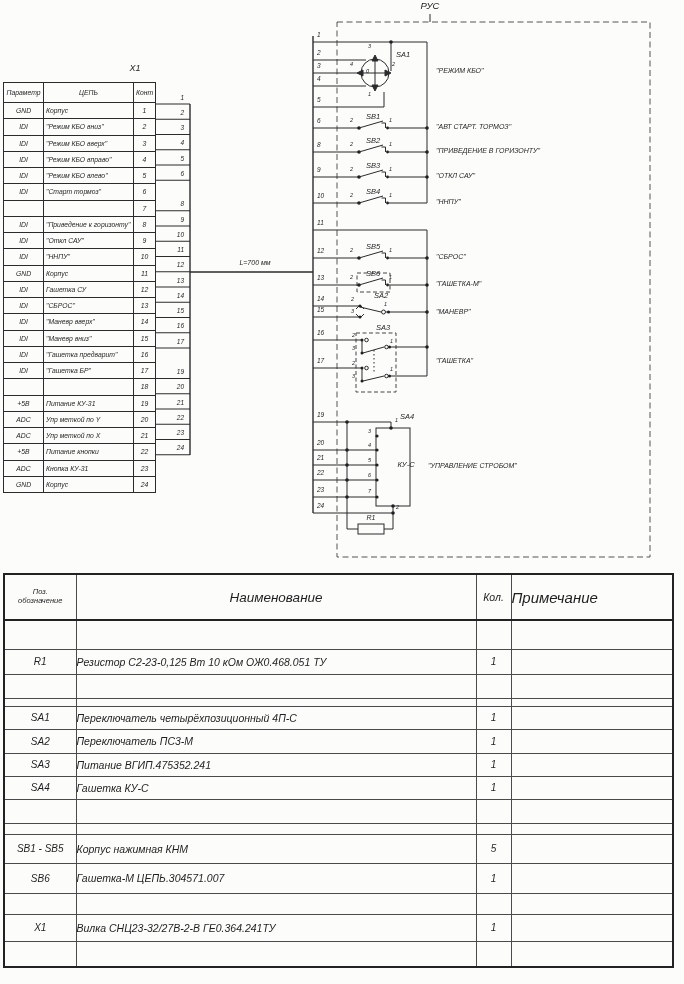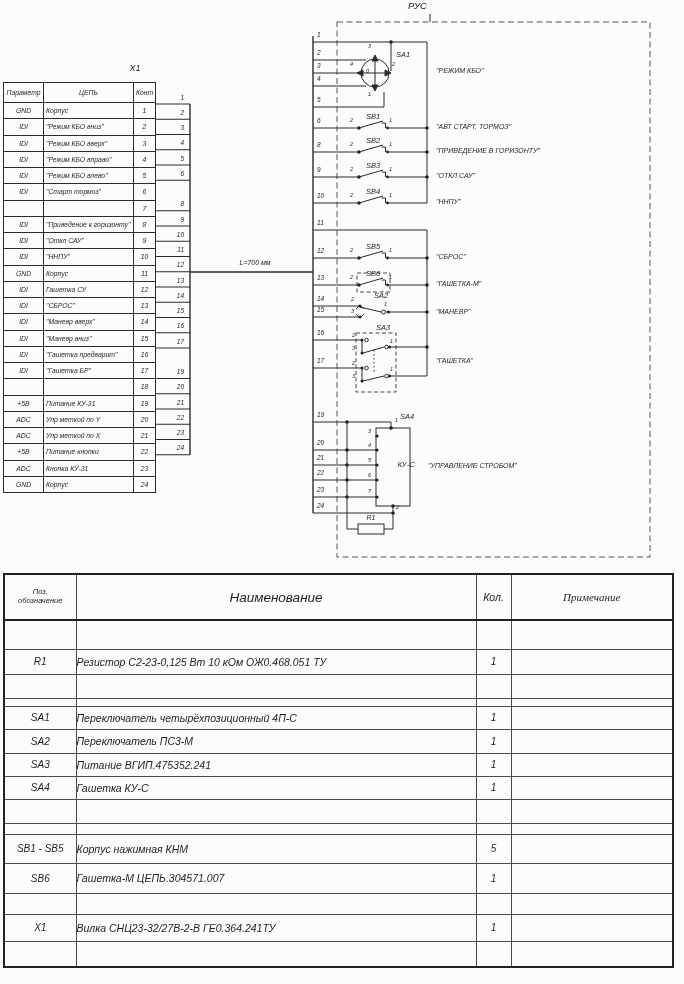--- a/index.html
+++ b/index.html
@@ -16,21 +16,21 @@
            white-space:nowrap;font-weight:normal;font-size:6.8px;}
   table.x1 th{height:19px;text-align:center;}
   .ctr{text-align:center;}
   table.parts{position:absolute;left:3px;top:573px;border-collapse:collapse;table-layout:fixed;
            width:669px;font-style:italic;border:2px solid #222;}
   table.parts th,table.parts td{border:1px solid #4a4a4a;padding:0;overflow:hidden;white-space:nowrap;font-weight:normal;}
   table.parts th{border-bottom:2px solid #222;}
   .h-pos{font-size:7.5px;line-height:1.15;text-align:center;}
   .h-name{font-size:13.5px;text-align:center;}
   .h-qty{font-size:10.5px;text-align:center;}
-  .h-note{font-size:11px;text-align:center;font-family:Liberation Serif, serif;}
+  .h-note{font-size:15px;text-align:left;}
   td.c-pos{font-size:10px;text-align:center;}
   td.c-name{font-size:10.5px;padding-left:12px;text-align:left;}
   td.c-qty{font-size:10px;text-align:center;}
 </style>
 </head>
 <body>
 
 <div class="sheet" id="sheet">
 
   <svg class="schem" width="684" height="570" viewBox="0 0 684 570">
@@ -202,21 +202,21 @@
       <circle cx="393" cy="506" r="1.8"></circle>
         <circle cx="393" cy="513" r="1.8"></circle>
       <circle cx="377" cy="436" r="1.6"></circle>
         <circle cx="377" cy="450" r="1.6"></circle>
       <circle cx="377" cy="465" r="1.6"></circle>
         <circle cx="377" cy="480" r="1.6"></circle>
       <circle cx="377" cy="497" r="1.6"></circle>
     </g>
   </svg>
 
-  <span class="lbl" style="left:408px;top:1px;width:44px;font-size:9.5px;">РУС</span>
+  <span class="lbl" style="left:408px;top:1px;width:44px;text-align:center;font-size:9.5px;">РУС</span>
   <span class="lbl" style="left:118px;top:64px;width:34px;text-align:center;font-size:9px;">X1</span>
   <span class="lbl" style="left:205px;top:259px;width:100px;text-align:center;">L=700 мм</span>
   <span class="lbl" style="left:396px;top:51px;font-size:7.5px;">SA1</span>
   <span class="lbl" style="left:436px;top:67px;">"РЕЖИМ КБО"</span>
   <span class="lbl" style="left:366px;top:292px;width:30px;text-align:center;font-size:7.5px;">SA2</span>
   <span class="lbl" style="left:436px;top:308px;">"МАНЕВР"</span>
   <span class="lbl" style="left:368px;top:324px;width:30px;text-align:center;font-size:7.5px;">SA3</span>
   <span class="lbl" style="left:436px;top:357px;">"ГАШЕТКА"</span>
   <span class="lbl" style="left:400px;top:413px;font-size:7.5px;">SA4</span>
   <span class="lbl" style="left:376px;top:461px;width:34px;text-align:center;font-size:7.5px;padding-left:13px;">КУ-С</span>

